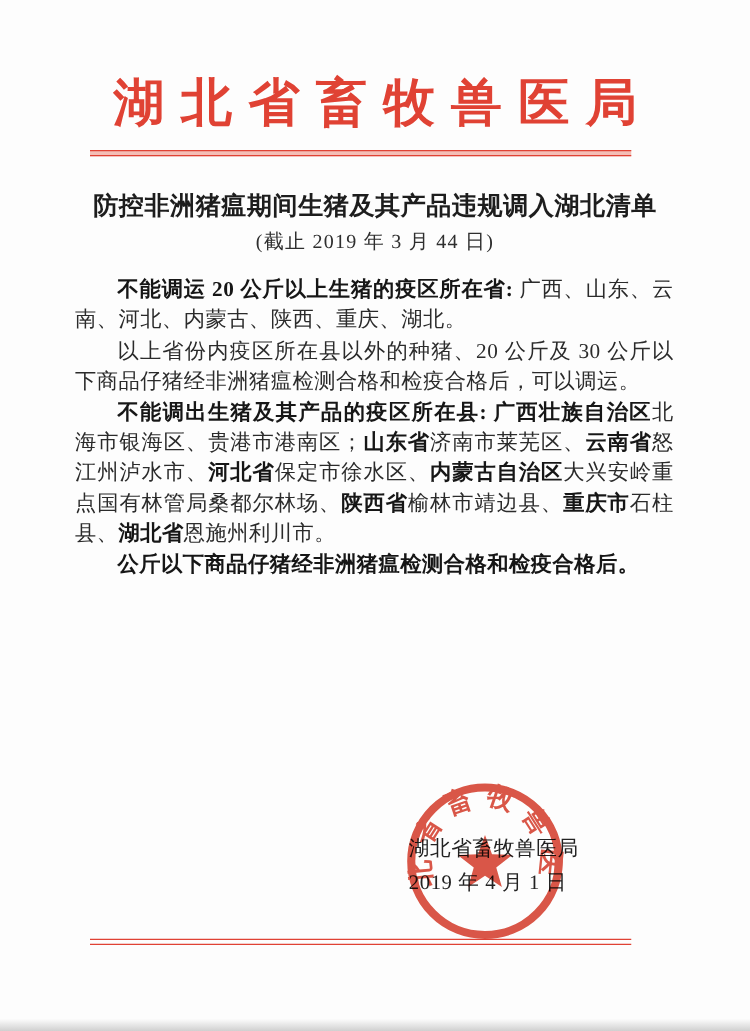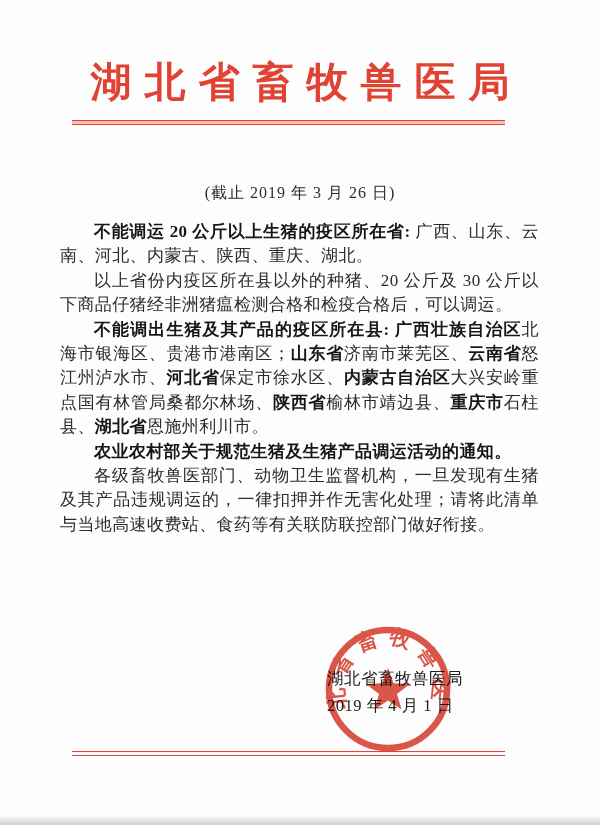--- a/index.html
+++ b/index.html
@@ -116,29 +116,29 @@
 </style>
 </head>
 <body>
 
 <div class="page">
 
   <div class="letterhead">湖北省畜牧兽医局</div>
 
   <div class="head-rule"></div>
 
+  <div class="doc-title">防控非洲猪瘟期间生猪及其产品违规调入湖北清单</div>
 
-  <div class="doc-subtitle">(截止 2019 年 3 月 26 日)</div>
+  <div class="doc-subtitle">(截止 2019 年 3 月 44 日)</div>
 
   <div class="body">
     <p><span class="b">不能调运 20 公斤以上生猪的疫区所在省: </span><span>广西、山东、云南、河北、内蒙古、陕西、重庆、湖北。</span></p>
     <p><span>以上省份内疫区所在县以外的种猪、20 公斤及 30 公斤以下商品仔猪经非洲猪瘟检测合格和检疫合格后，可以调运。</span></p>
     <p><span class="b">不能调出生猪及其产品的疫区所在县: 广西壮族自治区</span><span>北海市银海区、贵港市港南区；</span><span class="b">山东省</span><span>济南市莱芜区、</span><span class="b">云南省</span><span>怒江州泸水市、</span><span class="b">河北省</span><span>保定市徐水区、</span><span class="b">内蒙古自治区</span><span>大兴安岭重点国有林管局桑都尔林场、</span><span class="b">陕西省</span><span>榆林市靖边县、</span><span class="b">重庆市</span><span>石柱县、</span><span class="b">湖北省</span><span>恩施州利川市。</span></p>
-    <p><span class="b">农业农村部关于规范生猪及生猪产品调运活动的通知。</span></p>
-    <p><span>各级畜牧兽医部门、动物卫生监督机构，一旦发现有生猪及其产品违规调运的，一律扣押并作无害化处理；请将此清单与当地高速收费站、食药等有关联防联控部门做好衔接。</span></p>
+    <p><span class="b">公斤以下商品仔猪经非洲猪瘟检测合格和检疫合格后。</span></p>
   </div>
 
   <div class="signature">
     <div>湖北省畜牧兽医局</div>
     <div class="date-line">2019 年 4 月 1 日</div>
   </div>
 
   <svg class="seal" viewBox="0 0 132 132" aria-hidden="true">
     <circle class="ring" cx="66" cy="66" r="59"></circle>
     <polygon class="star" points="66,45 71.6,60.3 87.9,60.9 75,70.9 79.5,86.6 66,77.5 52.5,86.6 57,70.9 44.1,60.9 60.4,60.3"></polygon>

